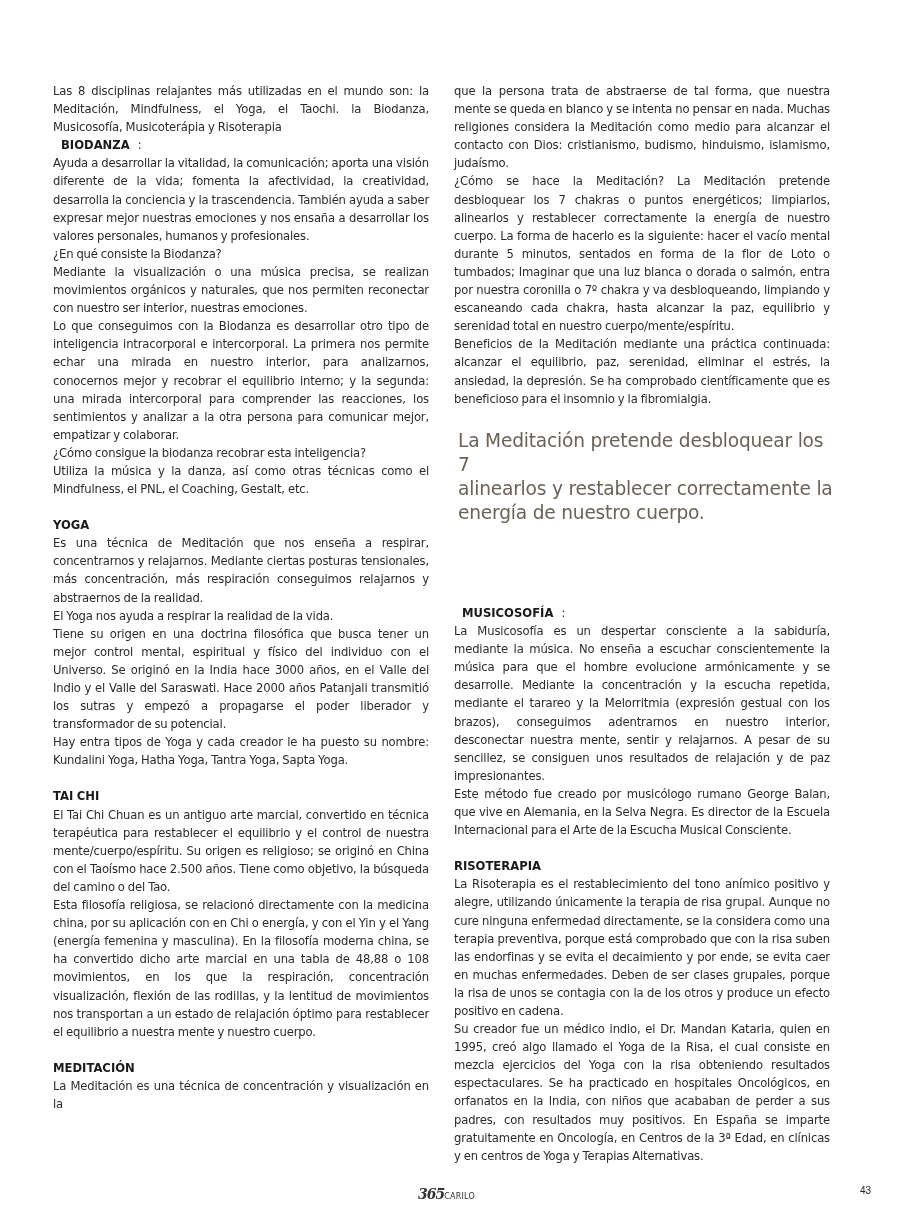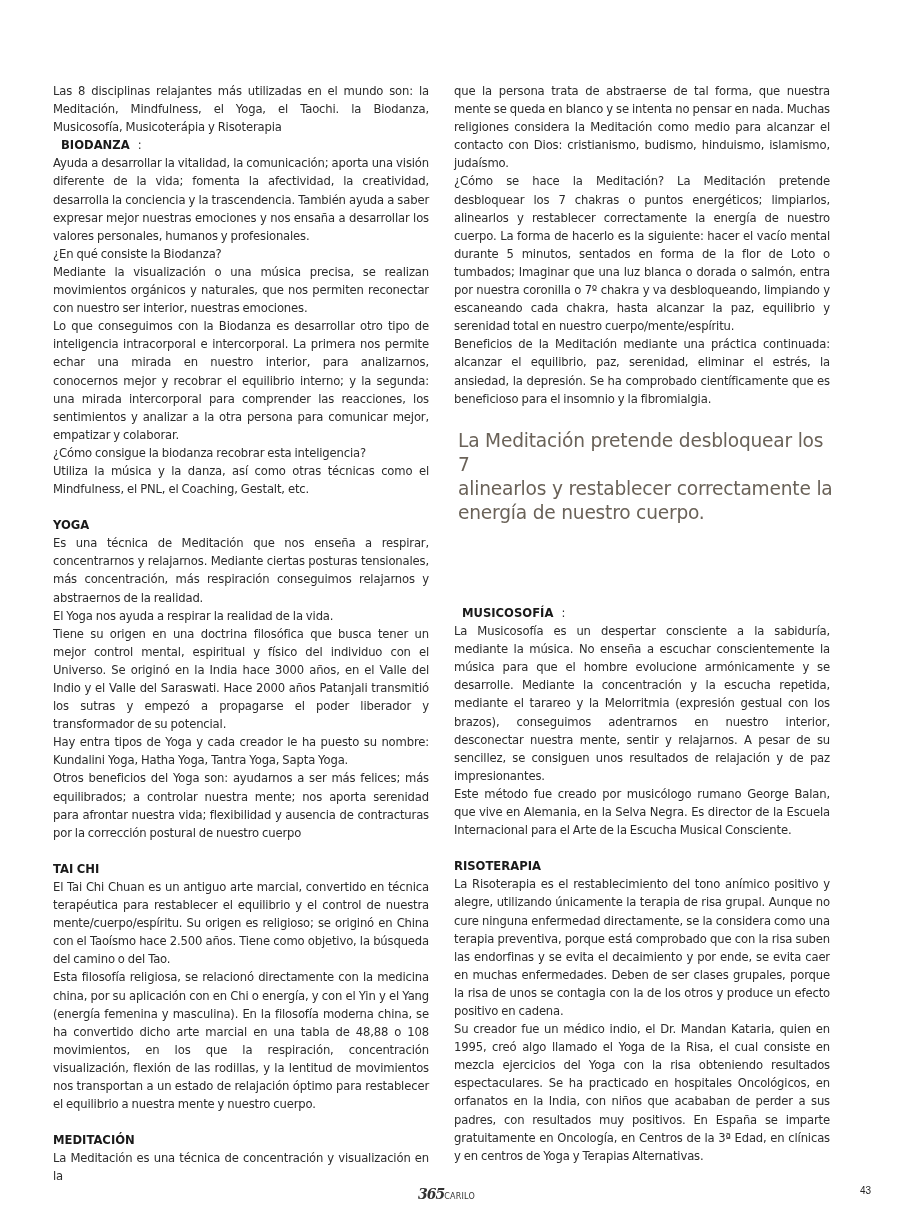--- a/index.html
+++ b/index.html
@@ -113,21 +113,20 @@
       <p>¿Cómo consigue la biodanza recobrar esta inteligencia?</p>
       <p>Utiliza la música y la danza, así como otras técnicas como el Mindfulness, el PNL, el Coaching, Gestalt, etc.</p>
     </div>
 
     <div class="section">
       <p class="heading">YOGA</p>
       <p>Es una técnica de Meditación que nos enseña a respirar, concentrarnos y relajarnos. Mediante ciertas posturas tensionales, más concentración, más respiración conseguimos relajarnos y abstraernos de la realidad.</p>
       <p>El Yoga nos ayuda a respirar la realidad de la vida.</p>
       <p>Tiene su origen en una doctrina filosófica que busca tener un mejor control mental, espiritual y físico del individuo con el Universo. Se originó en la India hace 3000 años, en el Valle del Indio y el Valle del Saraswati. Hace 2000 años Patanjali transmitió los sutras y empezó a propagarse el poder liberador y transformador de su potencial.</p>
       <p>Hay entra tipos de Yoga y cada creador le ha puesto su nombre: Kundalini Yoga, Hatha Yoga, Tantra Yoga, Sapta Yoga.</p>
-      <p>Otros beneficios del Yoga son: ayudarnos a ser más felices; más equilibrados; a controlar nuestra mente; nos aporta serenidad para afrontar nuestra vida; flexibilidad y ausencia de contracturas por la corrección postural de nuestro cuerpo</p>
     </div>
 
     <div class="section">
       <p class="heading">TAI CHI</p>
       <p>El Tai Chi Chuan es un antiguo arte marcial, convertido en técnica terapéutica para restablecer el equilibrio y el control de nuestra mente/cuerpo/espíritu. Su origen es religioso; se originó en China con el Taoísmo hace 2.500 años. Tiene como objetivo, la búsqueda del camino o del Tao.</p>
       <p>Esta filosofía religiosa, se relacionó directamente con la medicina china, por su aplicación con en Chi o energía, y con el Yin y el Yang (energía femenina y masculina). En la filosofía moderna china, se ha convertido dicho arte marcial en una tabla de 48,88 o 108 movimientos, en los que la respiración, concentración visualización, flexión de las rodillas, y la lentitud de movimientos nos transportan a un estado de relajación óptimo para restablecer el equilibrio a nuestra mente y nuestro cuerpo.</p>
     </div>
 
     <div class="section">
       <p class="heading">MEDITACIÓN</p>

